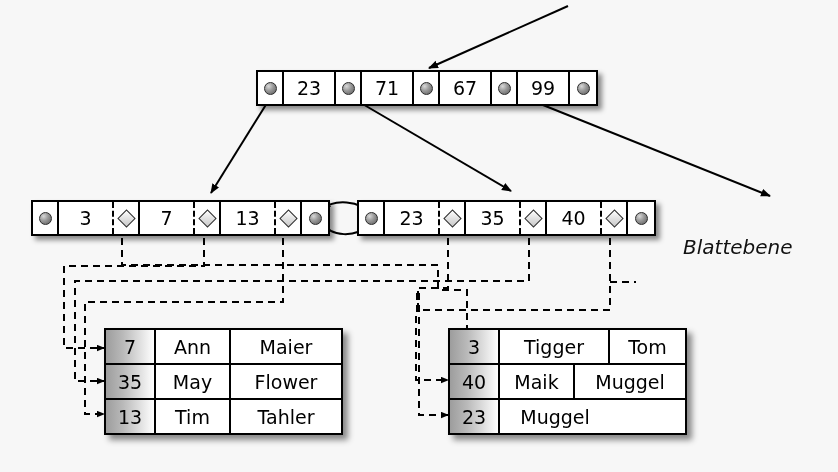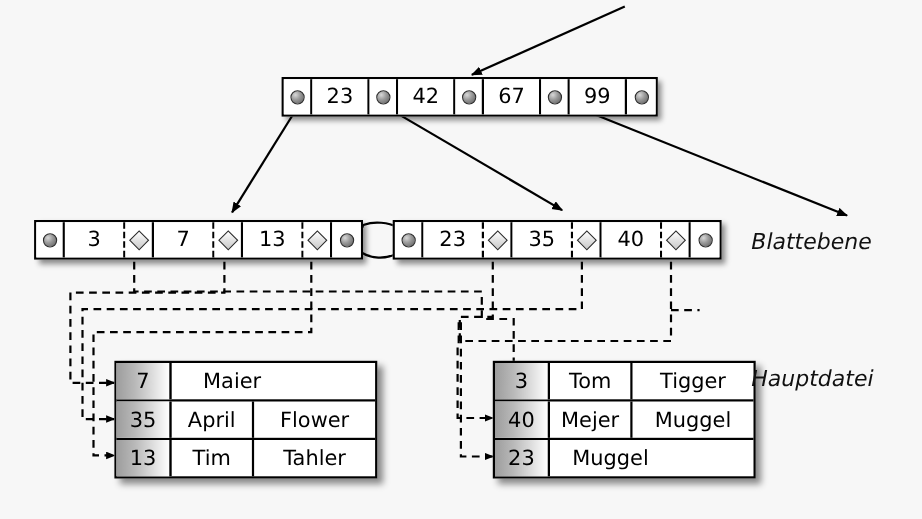--- a/index.html
+++ b/index.html
@@ -80,20 +80,21 @@
   .tc.ln{width:110px;}
 
   
   .caption{
     position:absolute;
     font-family:"DejaVu Sans", sans-serif;
     font-style:italic;
     font-size:20px;
     color:#111;
     white-space:nowrap;
+    margin-top:28px;
   }
 </style>
 </head>
 <body style="background: rgb(247, 247, 247);">
 
 <div id="stage">
 
   <svg id="wires" viewBox="0 0 838 472" xmlns="http://www.w3.org/2000/svg">
     <defs>
       <marker id="ah" markerWidth="11" markerHeight="11" refX="9" refY="4" orient="auto" markerUnits="userSpaceOnUse">
@@ -158,21 +159,21 @@
   </svg>
 
   <div class="node" id="root-node" style="left:256px;top:70px;">
     <div class="cell ptr">
       <span class="bullet"></span>
     </div>
     <div class="cell val">23</div>
     <div class="cell ptr">
       <span class="bullet"></span>
     </div>
-    <div class="cell val">42</div>
+    <div class="cell val">71</div>
     <div class="cell ptr">
       <span class="bullet"></span>
     </div>
     <div class="cell val">67</div>
     <div class="cell ptr">
       <span class="bullet"></span>
     </div>
     <div class="cell val">99</div>
     <div class="cell ptr">
       <span class="bullet"></span>
@@ -217,47 +218,47 @@
       <span class="diamond"></span>
     </div>
     <div class="cell ptr">
       <span class="bullet"></span>
     </div>
   </div>
 
   <div class="table" id="table-left" style="left:104px;top:328px;">
     <div class="row">
       <div class="tc key">7</div>
+      <div class="tc nm">Ann</div>
       <div class="tc ln">Maier</div>
     </div>
     <div class="row">
       <div class="tc key">35</div>
-      <div class="tc nm">April</div>
+      <div class="tc nm">May</div>
       <div class="tc ln">Flower</div>
     </div>
     <div class="row">
       <div class="tc key">13</div>
       <div class="tc nm">Tim</div>
       <div class="tc ln">Tahler</div>
     </div>
   </div>
 
   <div class="table" id="table-right" style="left:448px;top:328px;">
     <div class="row">
       <div class="tc key">3</div>
+      <div class="tc ln">Tigger</div>
       <div class="tc nm">Tom</div>
-      <div class="tc ln">Tigger</div>
     </div>
     <div class="row">
       <div class="tc key">40</div>
-      <div class="tc nm">Mejer</div>
+      <div class="tc nm">Maik</div>
       <div class="tc ln">Muggel</div>
     </div>
     <div class="row">
       <div class="tc key">23</div>
       <div class="tc ln">Muggel</div>
     </div>
   </div>
 
   <div class="caption" style="left:683px;top:207px;">Blattebene</div>
-  <div class="caption" style="left:683px;top:332px;">Hauptdatei</div>
 
 </div>
 
 </body></html>

